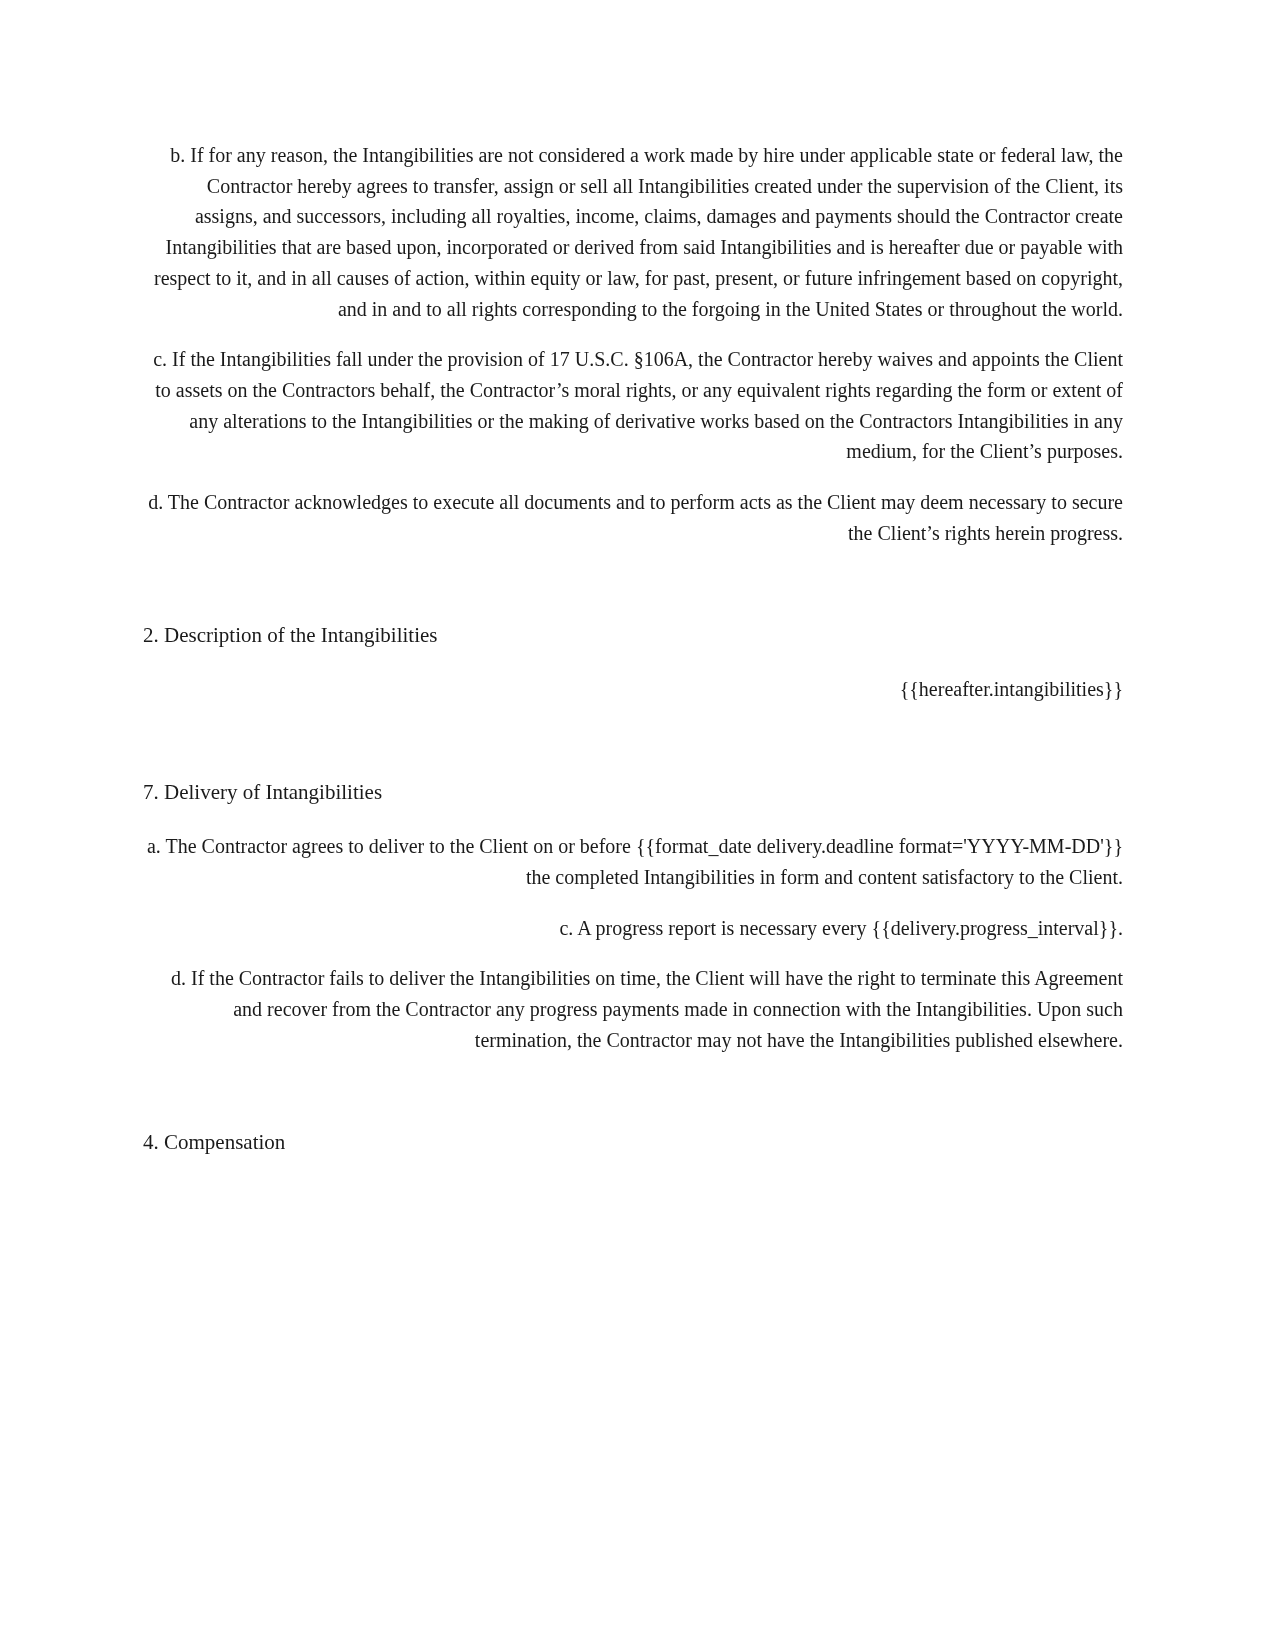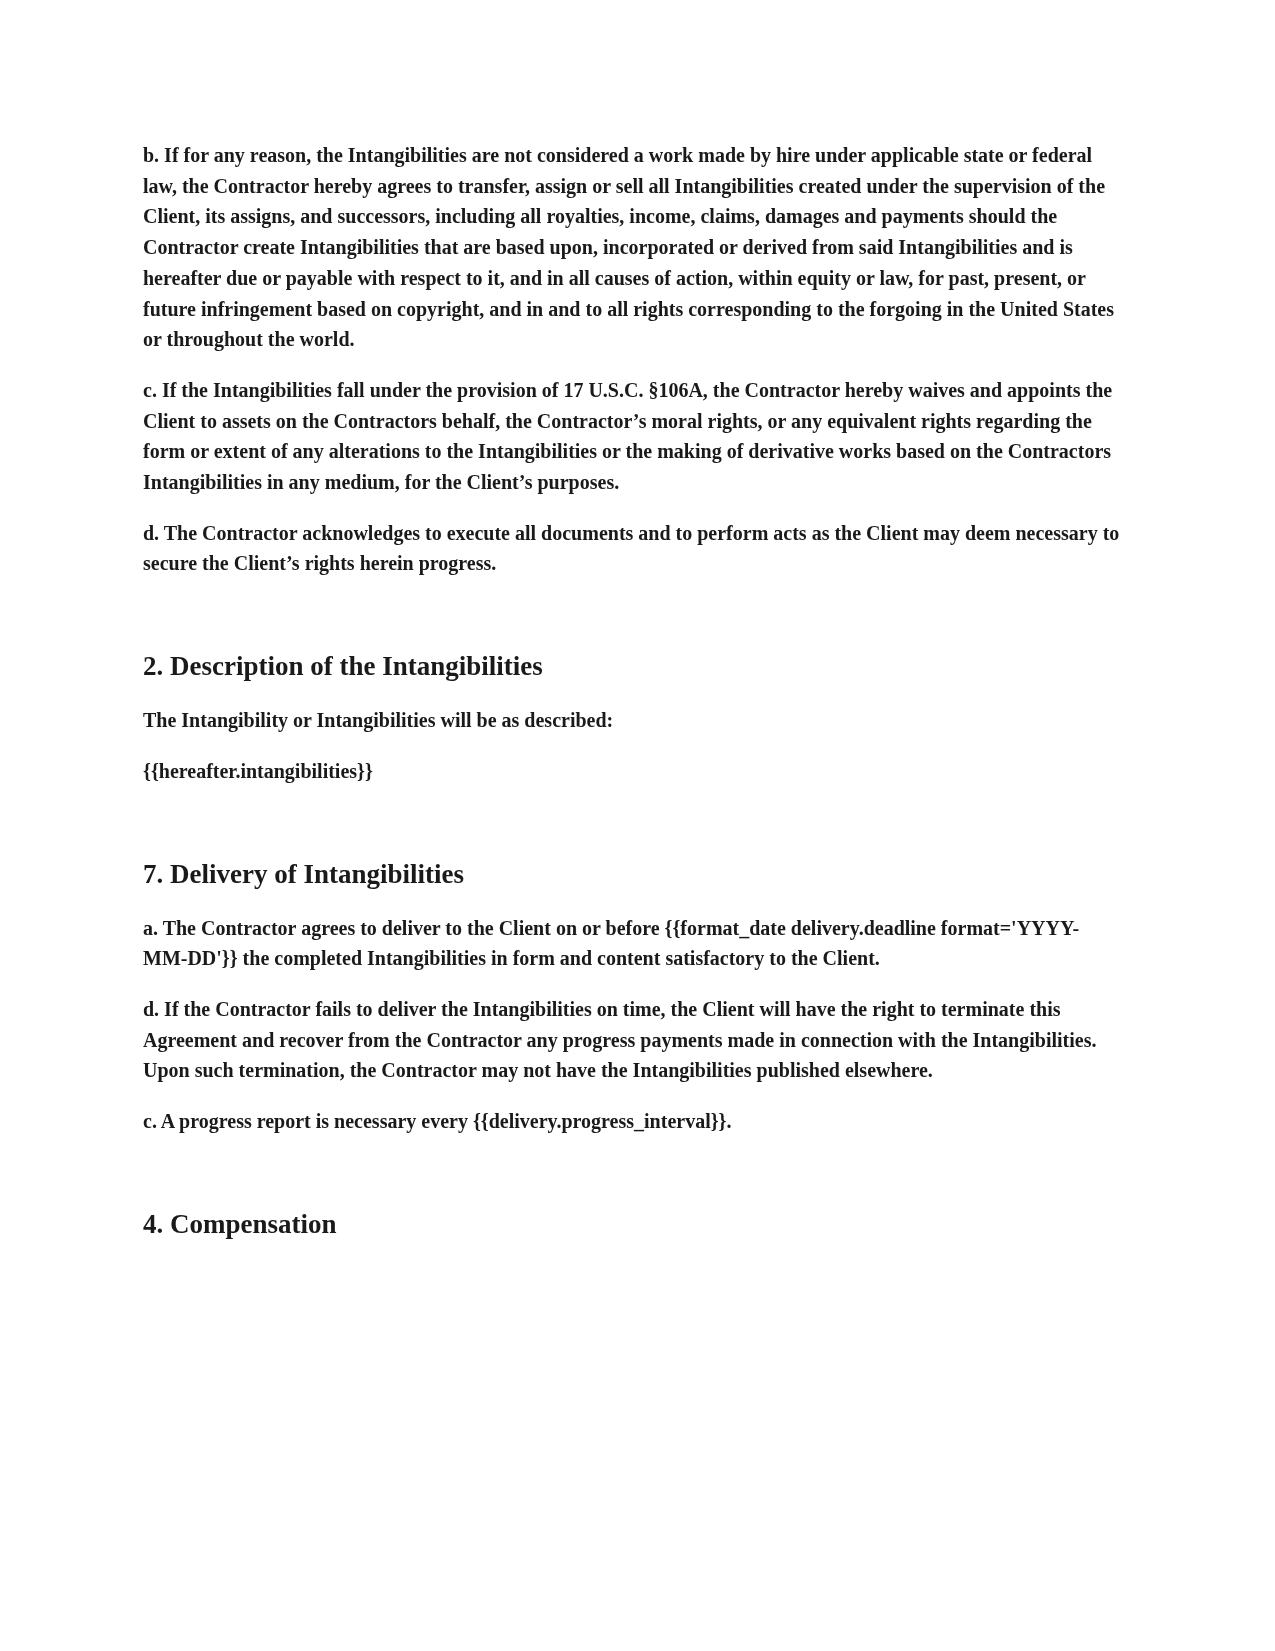--- a/index.html
+++ b/index.html
@@ -23,52 +23,51 @@
     height: 1651px;
     background: #ffffff;
     box-sizing: border-box;
     padding: 140px 152px 0 143px;
     overflow: hidden;
   }
   .page p {
     margin: 0 0 20px 0;
     font-size: 20px;
     line-height: 30.7px;
-    font-weight: 700;
-    text-align: left;
+    font-weight: 400;
+    text-align: right;
   }
   .page h2 {
     margin: 70px 0 22px 0;
-    font-size: 27px;
+    font-size: 21px;
     line-height: 34px;
-    font-weight: 700;
+    font-weight: 400;
   }
   .page > :first-child {
     margin-top: 0;
   }
 </style>
 </head>
 <body>
 
 <div class="page">
   <p>b. If for any reason, the Intangibilities are not considered a work made by hire under applicable state or federal law, the Contractor hereby agrees to transfer, assign or sell all Intangibilities created under the supervision of the Client, its assigns, and successors, including all royalties, income, claims, damages and payments should the Contractor create Intangibilities that are based upon, incorporated or derived from said Intangibilities and is hereafter due or payable with respect to it, and in all causes of action, within equity or law, for past, present, or future infringement based on copyright, and in and to all rights corresponding to the forgoing in the United States or throughout the world.</p>
 
   <p>c. If the Intangibilities fall under the provision of 17 U.S.C. §106A, the Contractor hereby waives and appoints the Client to assets on the Contractors behalf, the Contractor’s moral rights, or any equivalent rights regarding the form or extent of any alterations to the Intangibilities or the making of derivative works based on the Contractors Intangibilities in any medium, for the Client’s purposes.</p>
 
   <p>d. The Contractor acknowledges to execute all documents and to perform acts as the Client may deem necessary to secure the Client’s rights herein progress.</p>
 
   <h2>2. Description of the Intangibilities</h2>
 
-  <p>The Intangibility or Intangibilities will be as described:</p>
 
   <p>{{hereafter.intangibilities}}</p>
 
   <h2>7. Delivery of Intangibilities</h2>
 
   <p>a. The Contractor agrees to deliver to the Client on or before {{format_date delivery.deadline format='YYYY-MM-DD'}} the completed Intangibilities in form and content satisfactory to the Client.</p>
 
 
+  <p>c. A progress report is necessary every {{delivery.progress_interval}}.</p>
+
   <p>d. If the Contractor fails to deliver the Intangibilities on time, the Client will have the right to terminate this Agreement and recover from the Contractor any progress payments made in connection with the Intangibilities. Upon such termination, the Contractor may not have the Intangibilities published elsewhere.</p>
-
-  <p>c. A progress report is necessary every {{delivery.progress_interval}}.</p>
 
   <h2>4. Compensation</h2>
 </div>
 
 </body></html>

